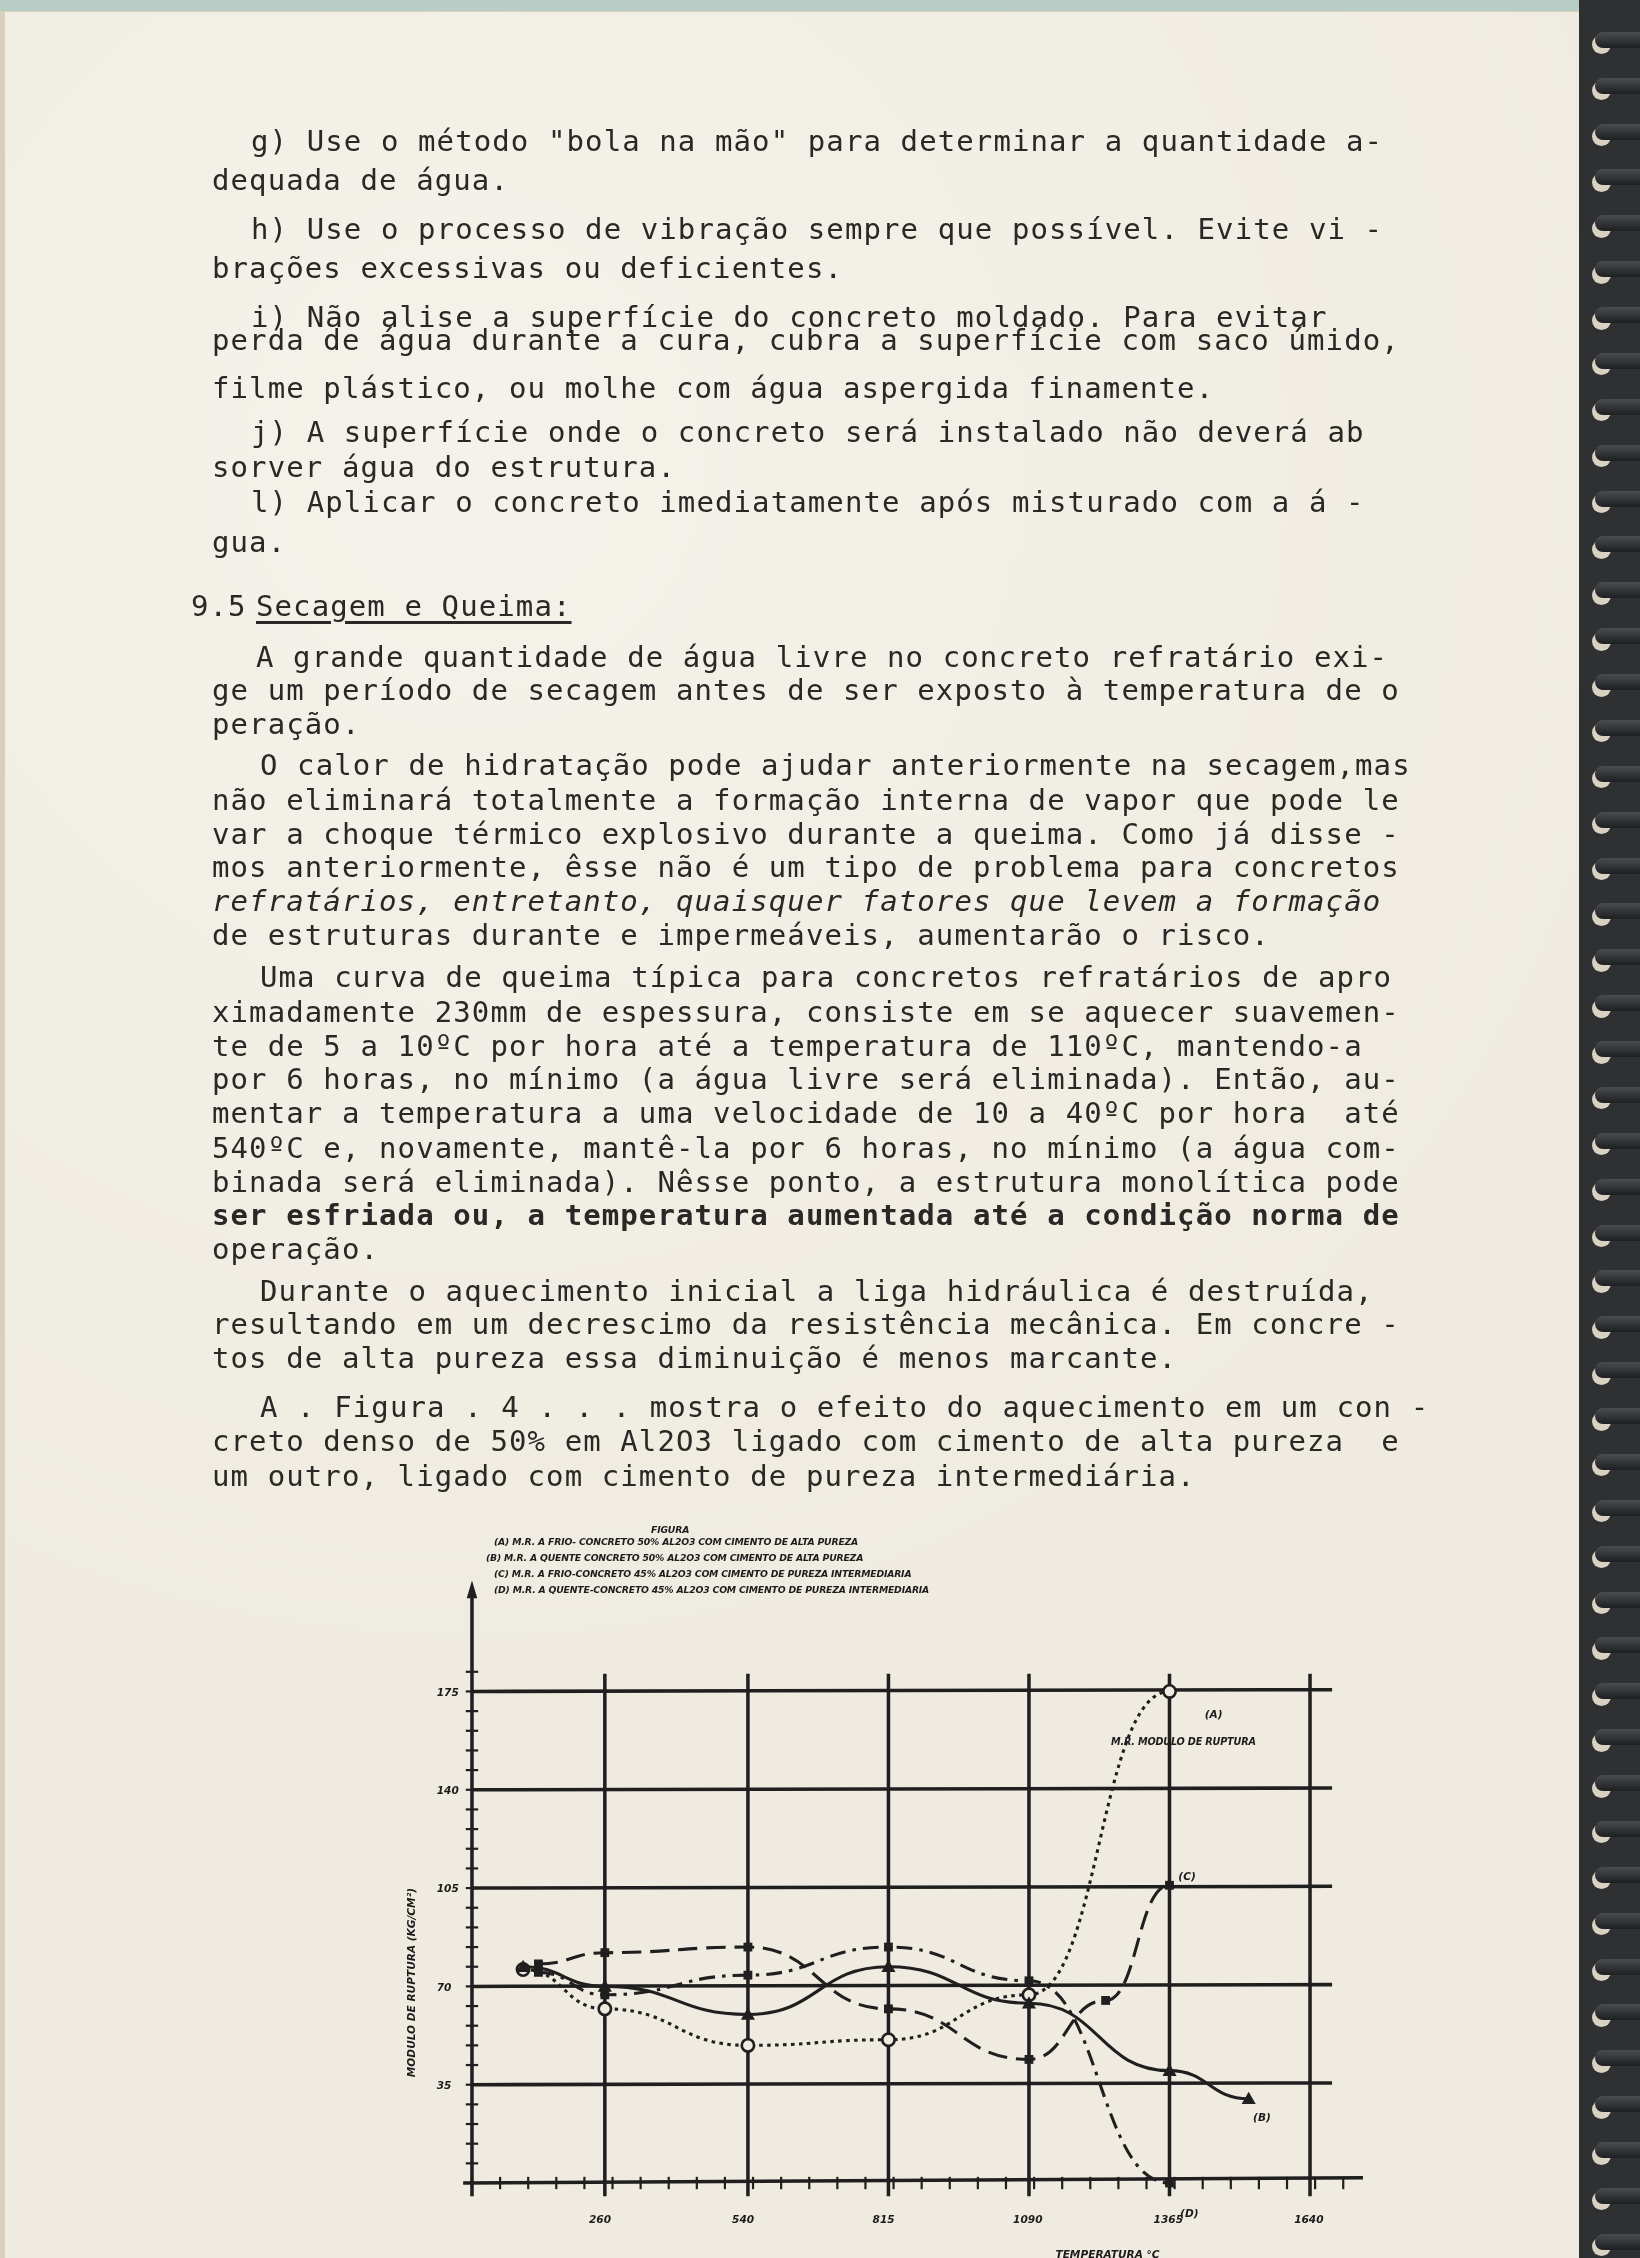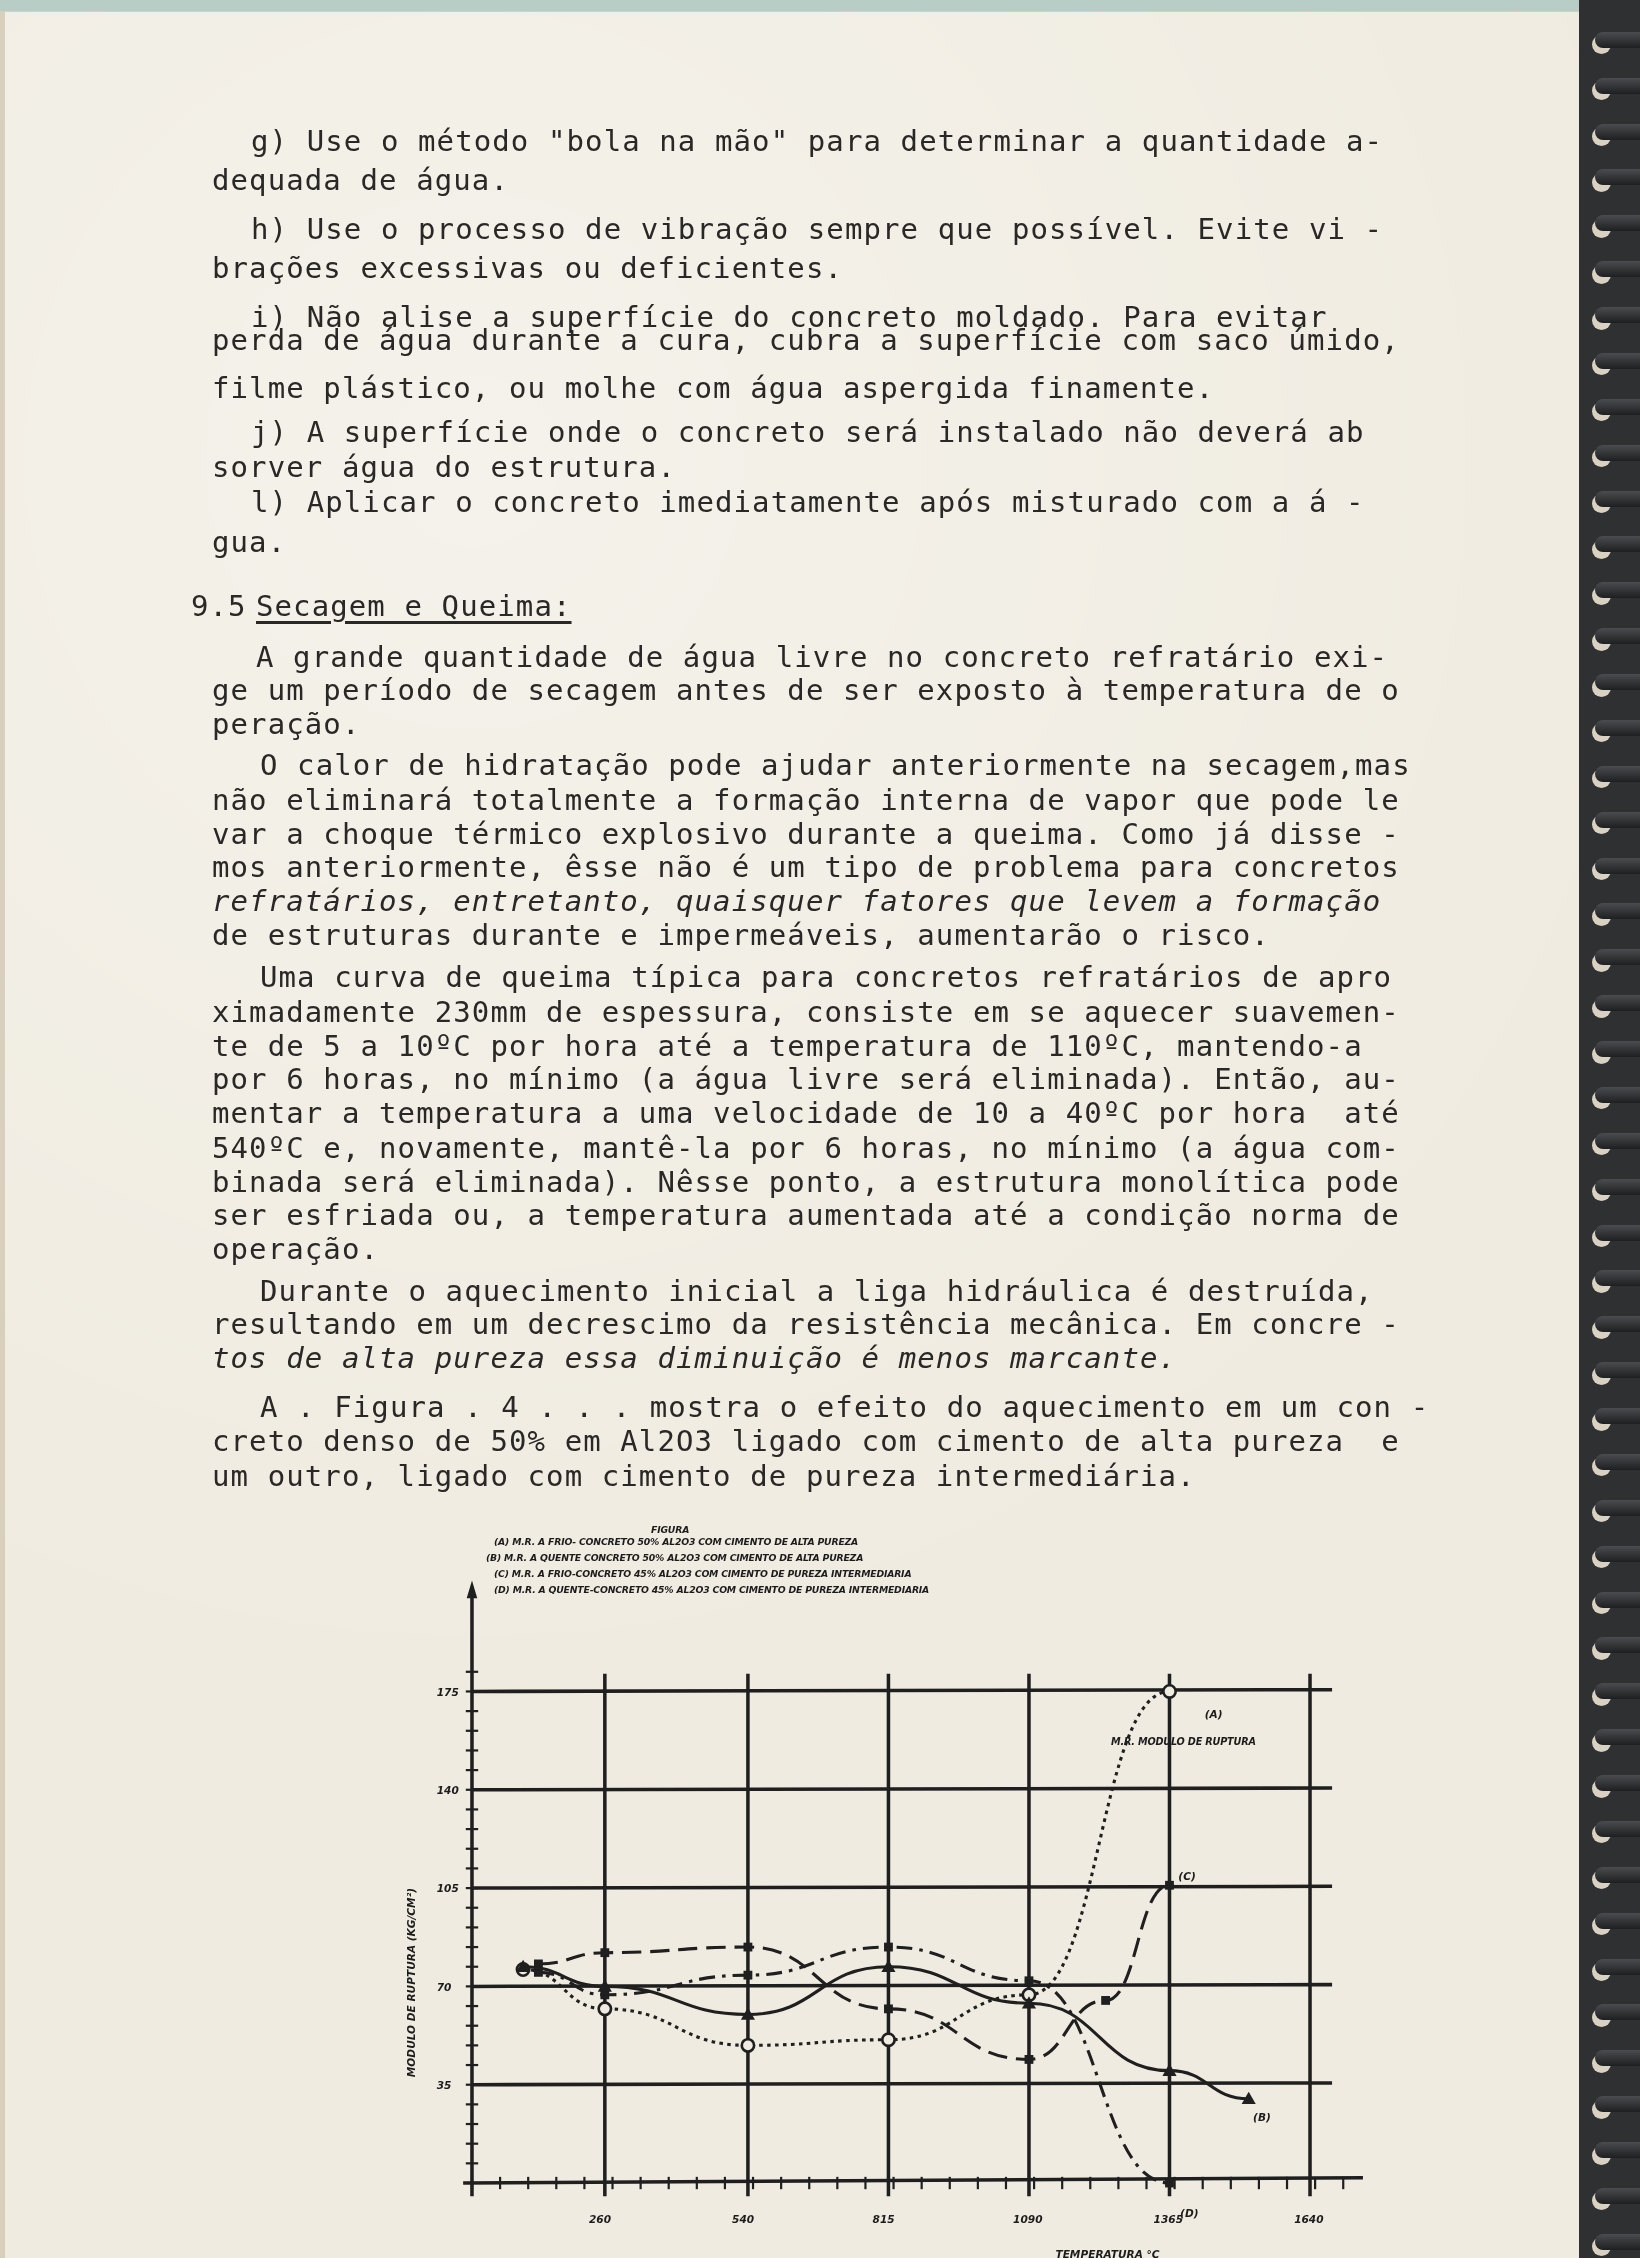--- a/index.html
+++ b/index.html
@@ -62,25 +62,25 @@
     <div class="line" style="left: 212px; top: 850px;">mos anteriormente, êsse não é um tipo de problema para concretos</div>
     <div class="line" style="left: 212px; top: 884px; font-style: italic;">refratários, entretanto, quaisquer fatores que levem a formação</div>
     <div class="line" style="left: 212px; top: 918px;">de estruturas durante e impermeáveis, aumentarão o risco.</div>
     <div class="line" style="left: 260px; top: 960px;">Uma curva de queima típica para concretos refratários de apro</div>
     <div class="line" style="left: 212px; top: 995px;">ximadamente 230mm de espessura, consiste em se aquecer suavemen-</div>
     <div class="line" style="left: 212px; top: 1029px;">te de 5 a 10ºC por hora até a temperatura de 110ºC, mantendo-a</div>
     <div class="line" style="left: 212px; top: 1062px;">por 6 horas, no mínimo (a água livre será eliminada). Então, au-</div>
     <div class="line" style="left: 212px; top: 1096px;">mentar a temperatura a uma velocidade de 10 a 40ºC por hora  até</div>
     <div class="line" style="left: 212px; top: 1131px;">540ºC e, novamente, mantê-la por 6 horas, no mínimo (a água com-</div>
     <div class="line" style="left: 212px; top: 1165px; text-align: right;">binada será eliminada). Nêsse ponto, a estrutura monolítica pode</div>
-    <div class="line" style="left: 212px; top: 1198px;">ser esfriada ou, a temperatura aumentada até a condição norma de</div>
+    <div class="line" style="left: 212px; top: 1198px; font-weight: bold;">ser esfriada ou, a temperatura aumentada até a condição norma de</div>
     <div class="line" style="left: 212px; top: 1232px;">operação.</div>
     <div class="line" style="left: 260px; top: 1274px;">Durante o aquecimento inicial a liga hidráulica é destruída,</div>
     <div class="line" style="left: 212px; top: 1307px;">resultando em um decrescimo da resistência mecânica. Em concre -</div>
-    <div class="line" style="left: 212px; top: 1341px; font-style: italic;">tos de alta pureza essa diminuição é menos marcante.</div>
+    <div class="line" style="left: 212px; top: 1341px;">tos de alta pureza essa diminuição é menos marcante.</div>
     <div class="line" style="left: 260px; top: 1390px;">A . Figura . 4 . . . mostra o efeito do aquecimento em um con -</div>
     <div class="line" style="left: 212px; top: 1424px;">creto denso de 50% em Al2O3 ligado com cimento de alta pureza  e</div>
     <div class="line" style="left: 212px; top: 1459px;">um outro, ligado com cimento de pureza intermediária.</div>
   </div>
 
 <div class="chart">
   <div class="legend-line" style="left:263px; top:7px;">FIGURA</div>
   <div class="legend-line" style="left:106px; top:19.4px;">(A) M.R. A FRIO- CONCRETO 50% AL2O3 COM CIMENTO DE ALTA PUREZA</div>
   <div class="legend-line" style="left:98px; top:35px;">(B) M.R. A QUENTE CONCRETO 50% AL2O3 COM CIMENTO DE ALTA PUREZA</div>
   <div class="legend-line" style="left:106px; top:51px;">(C) M.R. A FRIO-CONCRETO 45% AL2O3 COM CIMENTO DE PUREZA INTERMEDIARIA</div>

